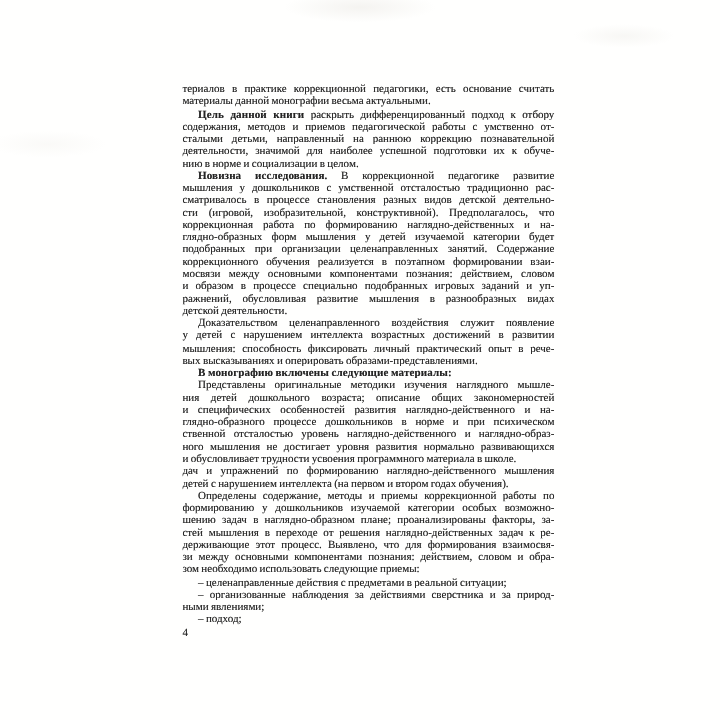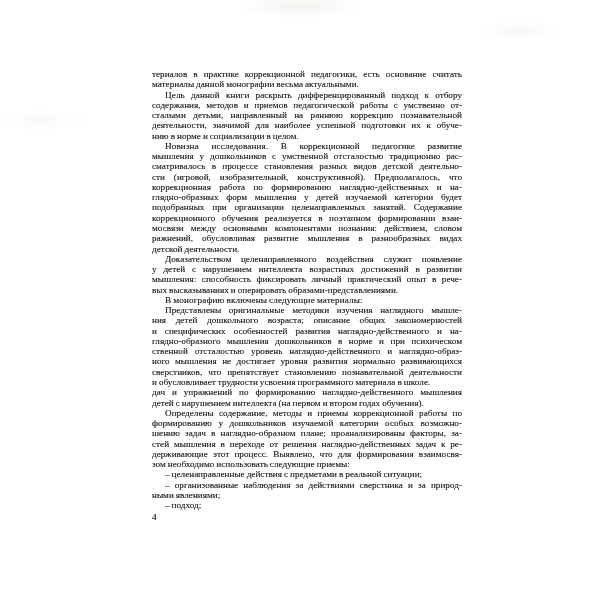--- a/index.html
+++ b/index.html
@@ -46,21 +46,21 @@
     text-align: justify;
     text-align-last: justify;
   }
   .line.para-end {
     text-align-last: left;
   }
   .line.indent {
     text-indent: 13px;
   }
   .line b {
-    font-weight: normal;
+    font-weight: bold;
     letter-spacing: 0.1px;
   }
   .page-num {
     margin-top: 1.5px;
     text-align: left;
   }
 </style>
 </head>
 <body>
 
@@ -76,42 +76,43 @@
         <div class="line para-end"><span>нию в норме и социализации в целом.</span></div>
         <div class="line indent"><b>Новизна исследования.</b><span> В коррекционной педагогике развитие</span></div>
         <div class="line"><span>мышления у дошкольников с умственной отсталостью традиционно рас-</span></div>
         <div class="line"><span>сматривалось в процессе становления разных видов детской деятельно-</span></div>
         <div class="line"><span>сти (игровой, изобразительной, конструктивной). Предполагалось, что</span></div>
         <div class="line"><span>коррекционная работа по формированию наглядно-действенных и на-</span></div>
         <div class="line"><span>глядно-образных форм мышления у детей изучаемой категории будет</span></div>
         <div class="line"><span>подобранных при организации целенаправленных занятий. Содержание</span></div>
         <div class="line"><span>коррекционного обучения реализуется в поэтапном формировании взаи-</span></div>
         <div class="line"><span>мосвязи между основными компонентами познания: действием, словом</span></div>
+        <div class="line"><span>и образом в процессе специально подобранных игровых заданий и уп-</span></div>
         <div class="line"><span>ражнений, обусловливая развитие мышления в разнообразных видах</span></div>
         <div class="line para-end"><span>детской деятельности.</span></div>
         <div class="line indent"><span>Доказательством целенаправленного воздействия служит появление</span></div>
         <div class="line"><span>у детей с нарушением интеллекта возрастных достижений в развитии</span></div>
         <div class="line"><span>мышления: способность фиксировать личный практический опыт в рече-</span></div>
         <div class="line para-end"><span>вых высказываниях и оперировать образами-представлениями.</span></div>
         <div class="line para-end indent"><b>В монографию включены следующие материалы:</b></div>
         <div class="line indent"><span>Представлены оригинальные методики изучения наглядного мышле-</span></div>
         <div class="line"><span>ния детей дошкольного возраста; описание общих закономерностей</span></div>
         <div class="line"><span>и специфических особенностей развития наглядно-действенного и на-</span></div>
-        <div class="line"><span>глядно-образного мышления дошкольников в норме и при психическом</span></div>
+        <div class="line"><span>глядно-образного процессе дошкольников в норме и при психическом</span></div>
         <div class="line"><span>ственной отсталостью уровень наглядно-действенного и наглядно-образ-</span></div>
         <div class="line"><span>ного мышления не достигает уровня развития нормально развивающихся</span></div>
-        <div class="line"><span>сверстников, что препятствует становлению познавательной деятельности</span></div>
         <div class="line para-end"><span>и обусловливает трудности усвоения программного материала в школе.</span></div>
         <div class="line"><span>дач и упражнений по формированию наглядно-действенного мышления</span></div>
         <div class="line para-end"><span>детей с нарушением интеллекта (на первом и втором годах обучения).</span></div>
         <div class="line indent"><span>Определены содержание, методы и приемы коррекционной работы по</span></div>
         <div class="line"><span>формированию у дошкольников изучаемой категории особых возможно-</span></div>
         <div class="line"><span>шению задач в наглядно-образном плане; проанализированы факторы, за-</span></div>
         <div class="line"><span>стей мышления в переходе от решения наглядно-действенных задач к ре-</span></div>
         <div class="line"><span>держивающие этот процесс. Выявлено, что для формирования взаимосвя-</span></div>
+        <div class="line"><span>зи между основными компонентами познания: действием, словом и обра-</span></div>
         <div class="line para-end"><span>зом необходимо использовать следующие приемы:</span></div>
         <div class="line para-end indent"><span>– целенаправленные действия с предметами в реальной ситуации;</span></div>
         <div class="line indent"><span>– организованные наблюдения за действиями сверстника и за природ-</span></div>
         <div class="line para-end"><span>ными явлениями;</span></div>
         <div class="line para-end indent"><span>– подход;</span></div>
       </div>
     <div class="page-num">4</div>
   </div>
 </div>
 

